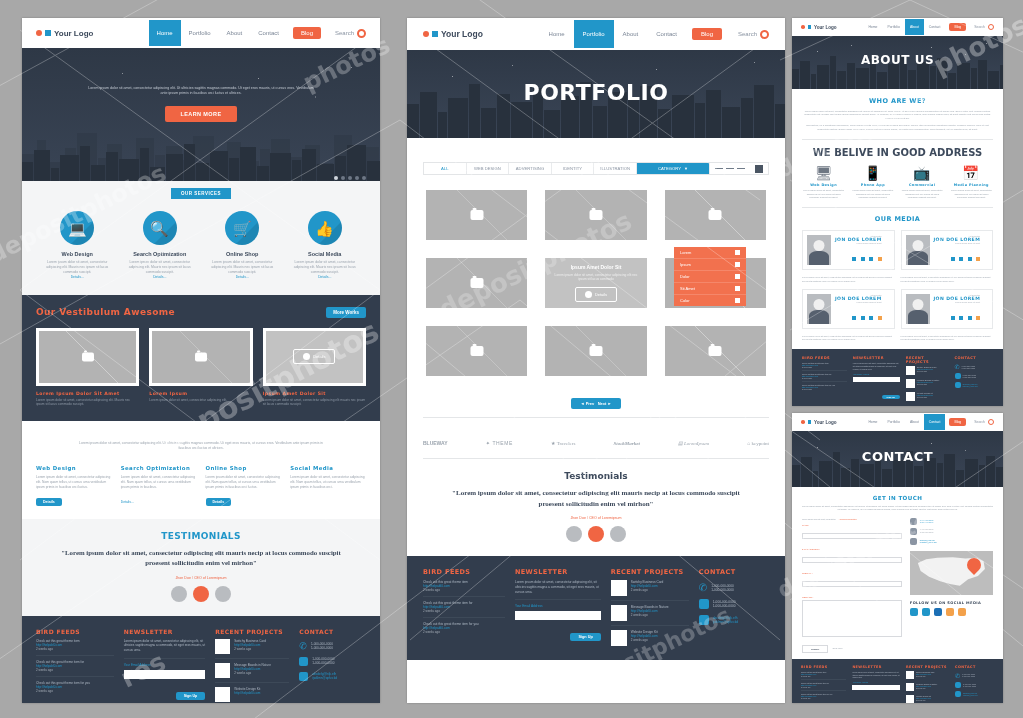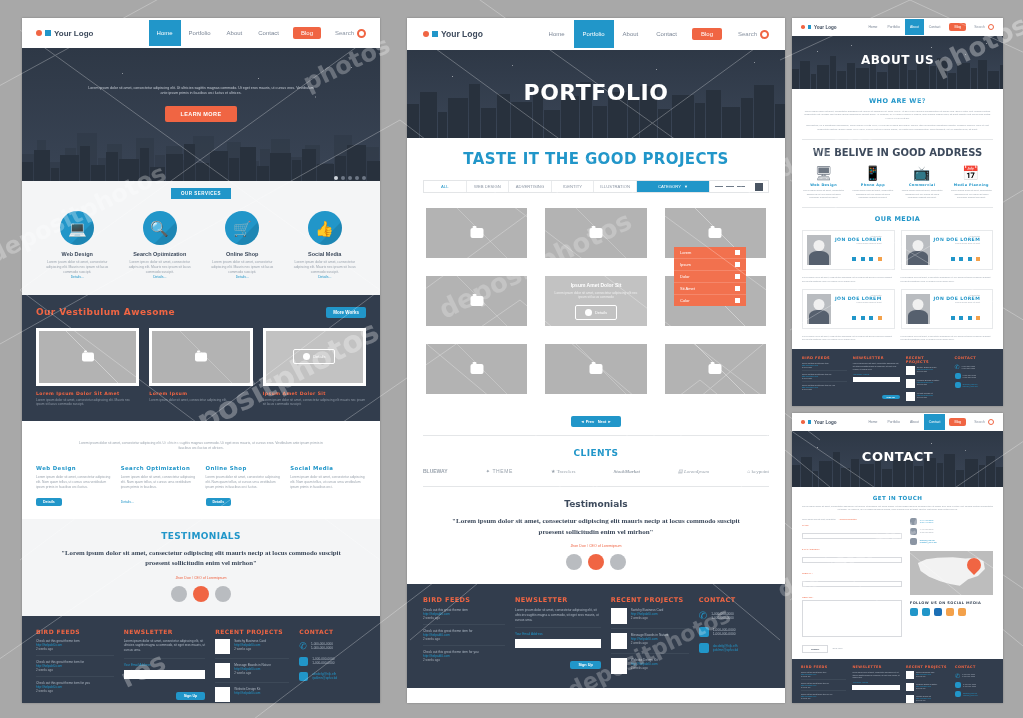--- a/index.html
+++ b/index.html
@@ -474,21 +474,20 @@
         <i style="width:20px;height:53px"></i>
         <i style="width:14px;height:34px"></i>
 
     </div>
     <div class="hero-inner" style="padding-top:30px;">
       <div class="hero-title" style="font-size:22px;">PORTFOLIO</div>
     </div>
   </div>
 
   <div class="sec white" style="padding:12px 16px 8px;position:relative;">
-    <div class="h-blue" style="font-size:15px;">TASTE IT THE GOOD PROJECTS</div>
 
     <div class="filter" style="margin-top:12px;height:13px;font-size:4.2px;">
       <div class="f on">ALL</div>
       <div class="f">WEB DESIGN</div>
       <div class="f">ADVERTISING</div>
       <div class="f">IDENTITY</div>
       <div class="f">ILLUSTRATION</div>
       <div class="cat" style="width:72px;">
         <span>CATEGORY</span>
         <span style="font-size:4px;">▼</span>
@@ -570,21 +569,20 @@
         <span>◄ <span>Prev</span></span>
         &nbsp;
         <span><span>Next</span> ►</span>
       </span>
     </div>
   </div>
 
   <div class="line" style="margin:0 16px;"></div>
 
   <div class="sec white" style="padding:12px 16px;">
-    <div class="h-blue" style="font-size:9px;">CLIENTS</div>
     <div style="display:flex;justify-content:space-between;align-items:center;margin-top:10px;color:#9aa3ad;font-size:5px;">
       <span style="font-weight:700;">BLUEWAY</span>
       <span style="letter-spacing:.6px;">✦ <span>THEME</span></span>
       <span style="font-family:'Liberation Serif',serif;">★ <span>Travelers</span></span>
       <span style="font-family:'Liberation Serif',serif;font-style:italic;font-weight:700;">StockMarket</span>
       <span style="font-family:'Liberation Serif',serif;font-style:italic;">▤ <span>LoremIpsum</span></span>
       <span style="font-family:'Liberation Serif',serif;">⌂ <span>keypoint</span></span>
     </div>
   </div>
 

